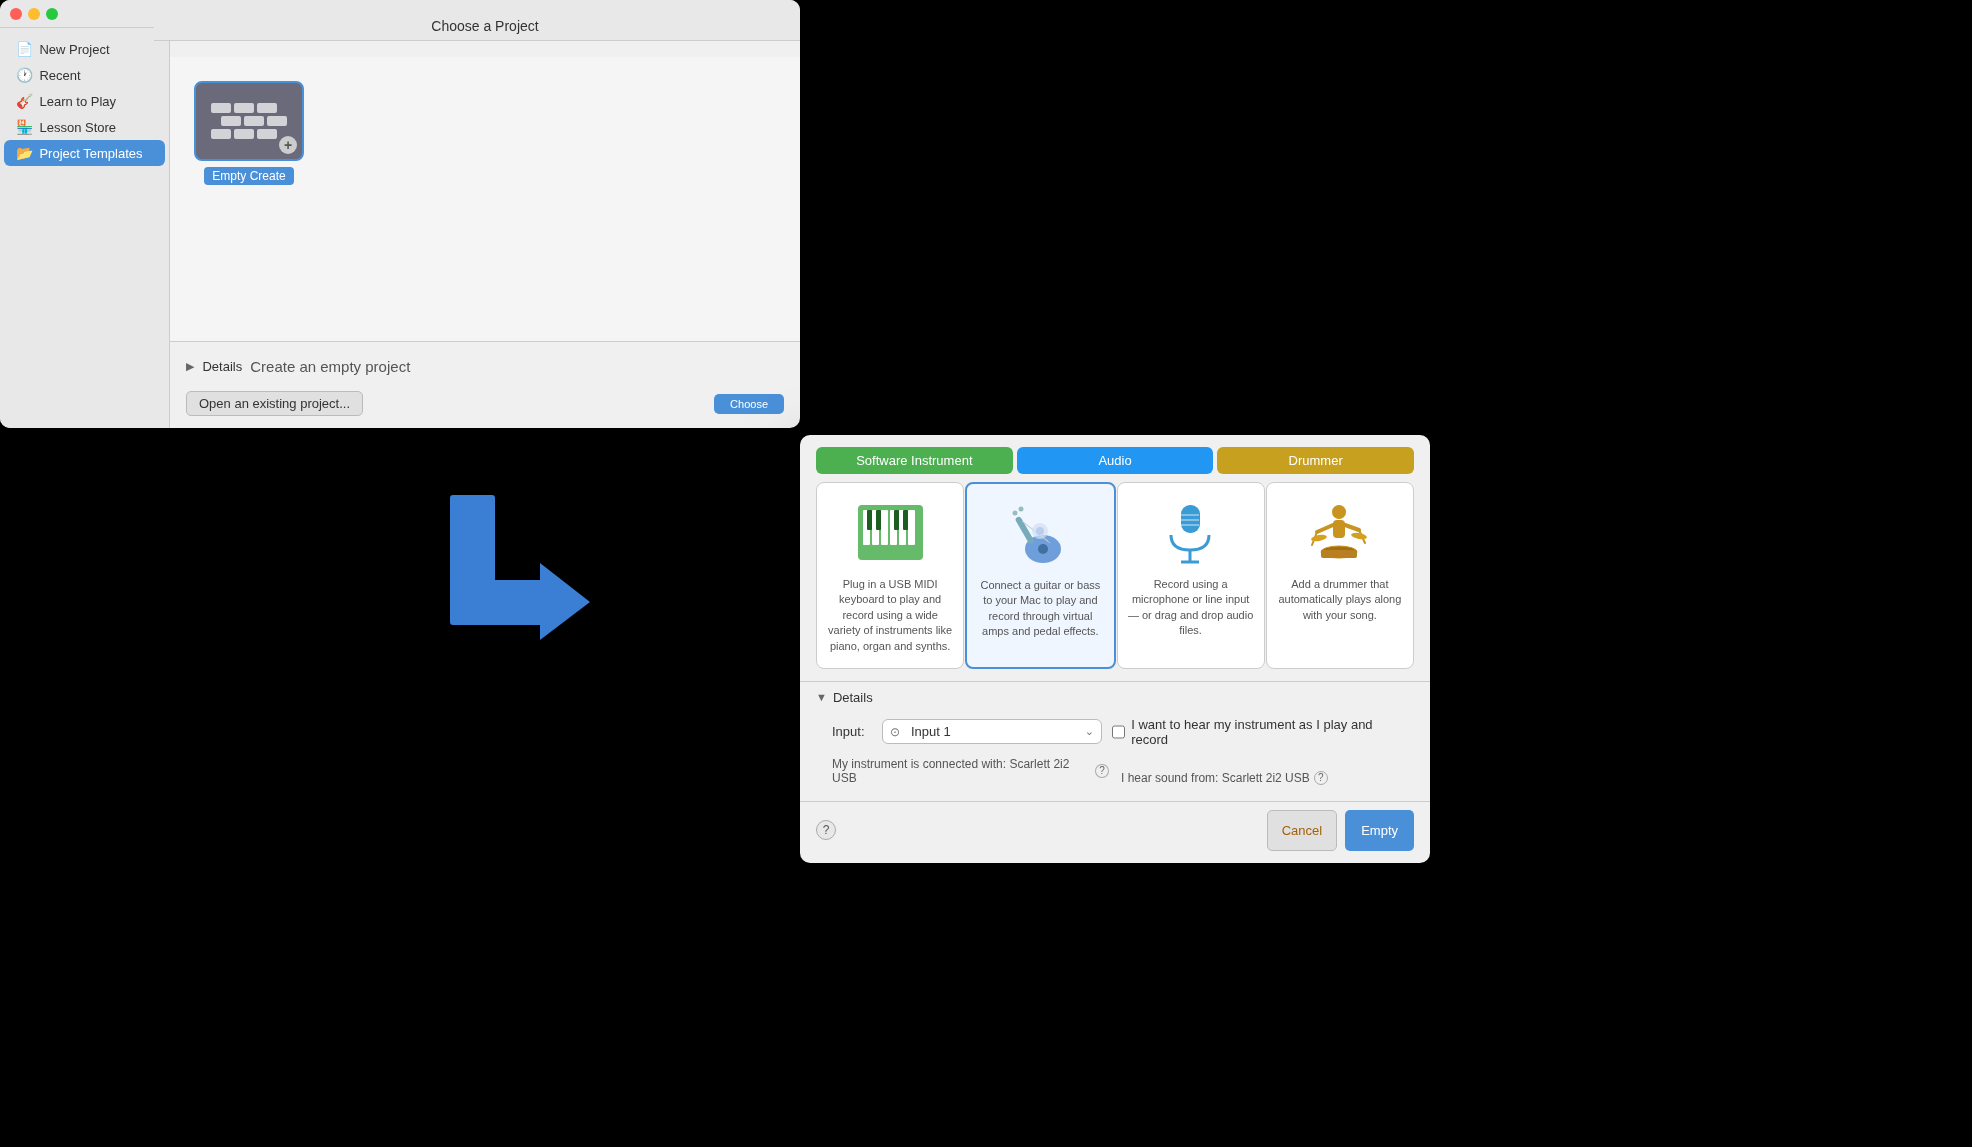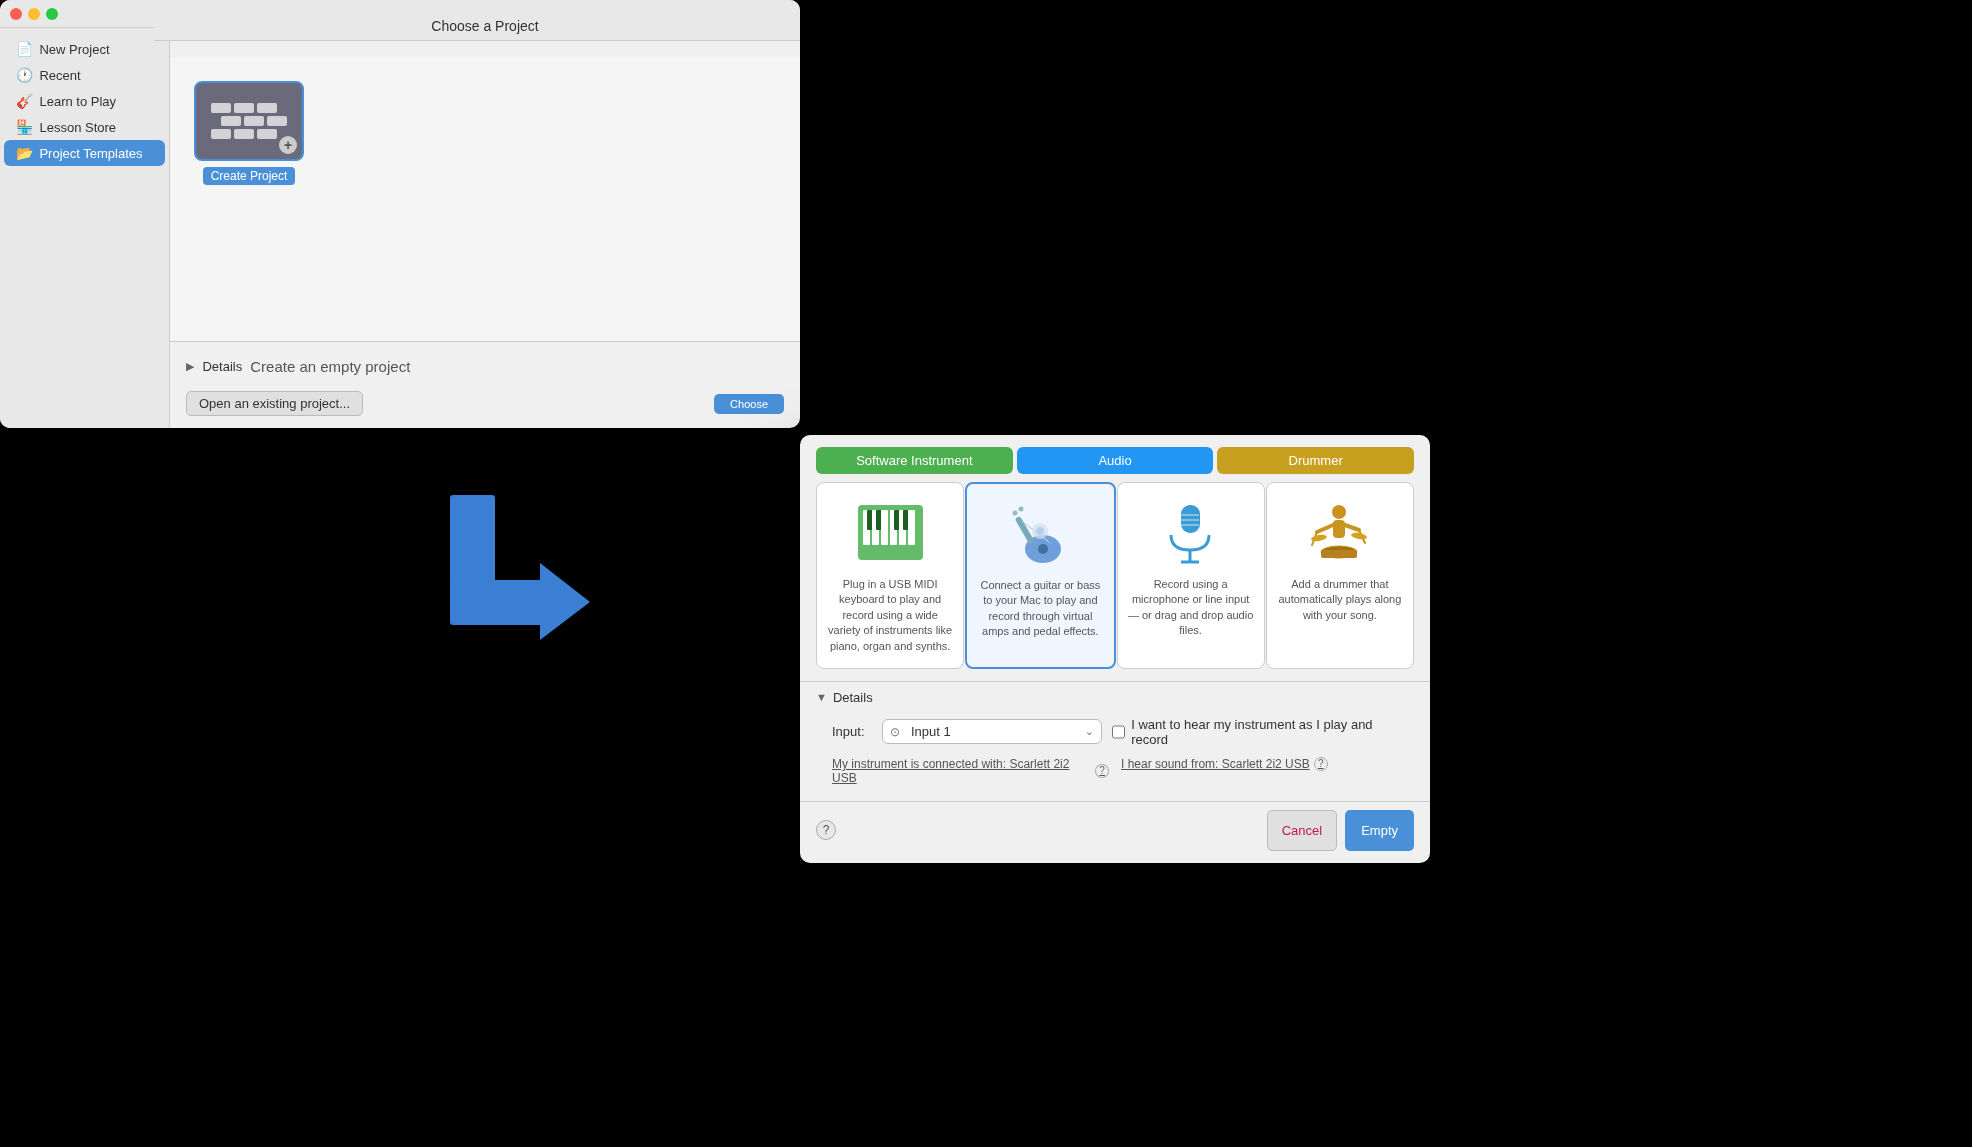--- a/index.html
+++ b/index.html
@@ -350,26 +350,25 @@
       margin-left: auto;
       flex: 1;
       justify-content: flex-end;
     }
     .checkbox-input {
       width: 14px; height: 14px;
     }
 
     .instrument-info-row {
       display: flex;
-      align-items: flex-start;
+      align-items: flex-end;
       padding: 4px 16px 8px;
       font-size: 12px;
       color: #555;
       gap: 12px;
-      text-decoration: underline;
     }
     .info-icon {
       width: 14px; height: 14px;
       border: 1px solid #aaa;
       border-radius: 50%;
       display: inline-flex;
       align-items: center;
       justify-content: center;
       font-size: 10px;
       color: #666;
@@ -397,21 +396,21 @@
       cursor: pointer;
       background: #e8e8e8;
     }
     .btn-cancel {
       background: #e0e0e0;
       border: 1px solid #bbb;
       border-radius: 5px;
       font-size: 13px;
       padding: 12px 14px;
       cursor: pointer;
-      color: #be185d;
+      color: #a16207;
     }
     .btn-create {
       background: #4a90d9;
       border: none;
       border-radius: 5px;
       font-size: 13px;
       padding: 4px 16px;
       cursor: pointer;
       color: #fff;
       font-weight: 500;
@@ -473,21 +472,21 @@
                   <div class="brick" style="width:20px;height:10px;"></div>
                 </div>
                 <div class="brick-row">
                   <div class="brick" style="width:20px;height:10px;"></div>
                   <div class="brick" style="width:20px;height:10px;"></div>
                   <div class="brick" style="width:20px;height:10px;"></div>
                 </div>
               </div>
               <div class="plus-badge">+</div>
             </div>
-            <span class="project-tile-label">Create Project</span>
+            <span class="project-tile-label">Empty Create</span>
           </div>
         </div>
       </div>
 
       <hr class="divider-line">
       <div class="details-row">
         <span class="details-chevron">▶</span>
         <span class="details-label">Details</span>
         <span class="details-description">Create an empty project</span>
       </div>

